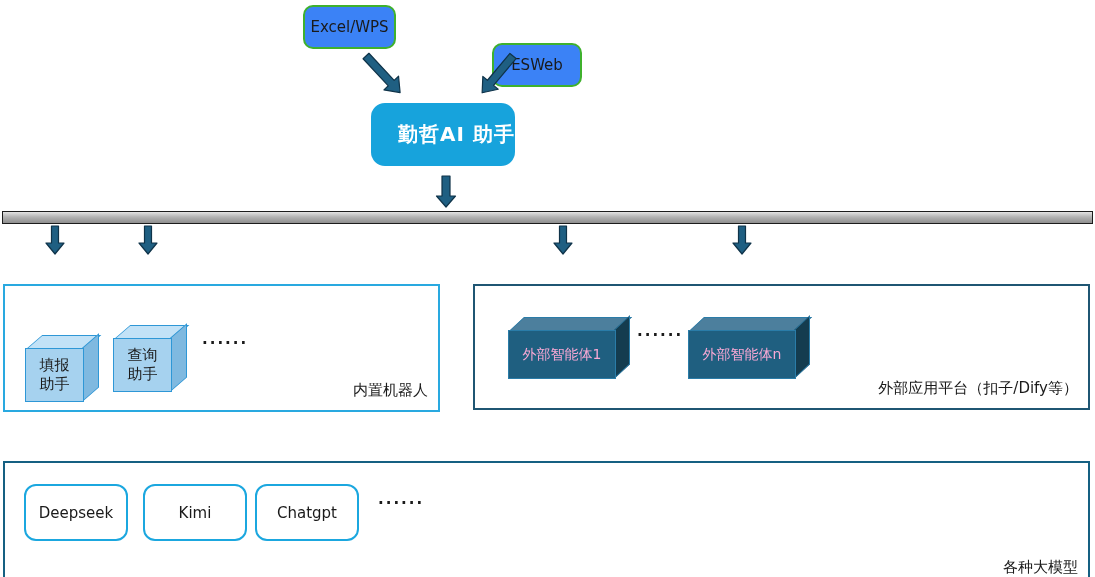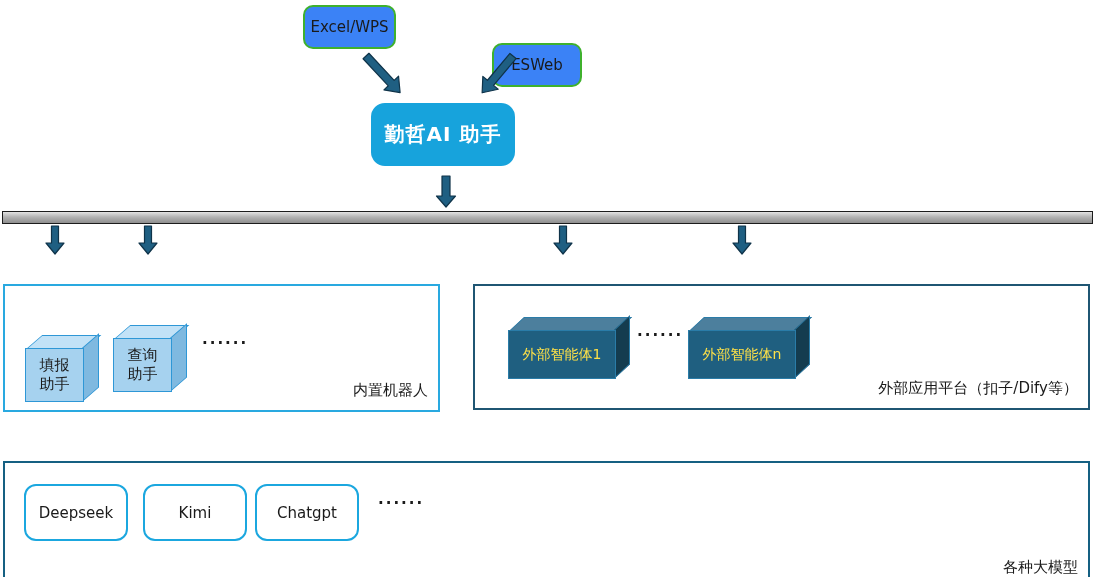--- a/index.html
+++ b/index.html
@@ -8,21 +8,21 @@
 
   
   .src-box{position:absolute;top:5px;height:40px;background:#3b82f6;border:2px solid #3FB12D;
            border-radius:10px;display:flex;align-items:center;justify-content:center;
            font-size:15px;}
   #src-excel{left:303px;width:89px;}
   #src-esweb{left:492px;width:86px;margin-top:38px;}
 
   
   #hub{position:absolute;left:371px;top:103px;width:144px;height:63px;background:#17A3DC;
-       border-radius:14px;display:flex;align-items:center;justify-content:center;
+       border-radius:14px;display:flex;align-items:center;justify-content:flex-end;
        color:#fff;font-size:20px;font-weight:bold;letter-spacing:1px;}
 
   
   #bus-bar{position:absolute;left:2px;top:211px;width:1089px;height:11px;
            background:linear-gradient(180deg,#e3e3e3 0%,#b3b3b3 45%,#8f8f8f 100%);
            border:1px solid #1c1c1c;}
 
   
   #arrows{position:absolute;left:0;top:0;width:1095px;height:577px;pointer-events:none;}
   .arrow{fill:#1F5F82;stroke:#0F3349;stroke-width:1.2;stroke-linejoin:round;}
@@ -45,21 +45,21 @@
         border:1px solid #2E97D6;transform:skewX(-49.1deg);transform-origin:0 100%;}
   .cube .face-right{position:absolute;left:57px;top:0;width:15px;height:52px;background:#7FB9E0;
         border:1px solid #2E97D6;transform:skewY(-40.9deg);transform-origin:0 0;}
   #cube-fill{left:25px;top:330px;}
   #cube-query{left:113px;top:320px;}
 
   
   .dbox{position:absolute;width:106px;height:47px;}
   .dbox .face-front{position:absolute;left:0;top:0;width:106px;height:47px;background:#1F5F80;
         border:1px solid #2A7CA8;display:flex;align-items:center;justify-content:center;
-        color:#fde047;font-size:14px;}
+        color:#f9a8d4;font-size:14px;}
   .dbox .face-top{position:absolute;left:0;top:-13px;width:106px;height:13px;background:#4C7F9D;
         border:1px solid #2A7CA8;transform:skewX(-47.1deg);transform-origin:0 100%;}
   .dbox .face-right{position:absolute;left:106px;top:0;width:14px;height:47px;background:#143C4F;
         border:1px solid #2A7CA8;transform:skewY(-42.9deg);transform-origin:0 0;}
   #dbox-1{left:508px;top:330px;}
   #dbox-n{left:688px;top:330px;text-align:center;}
 
   
   .llm-box{position:absolute;top:484px;width:100px;height:53px;background:#fff;
         border:2px solid #1BA7DF;border-radius:12px;display:flex;align-items:center;

